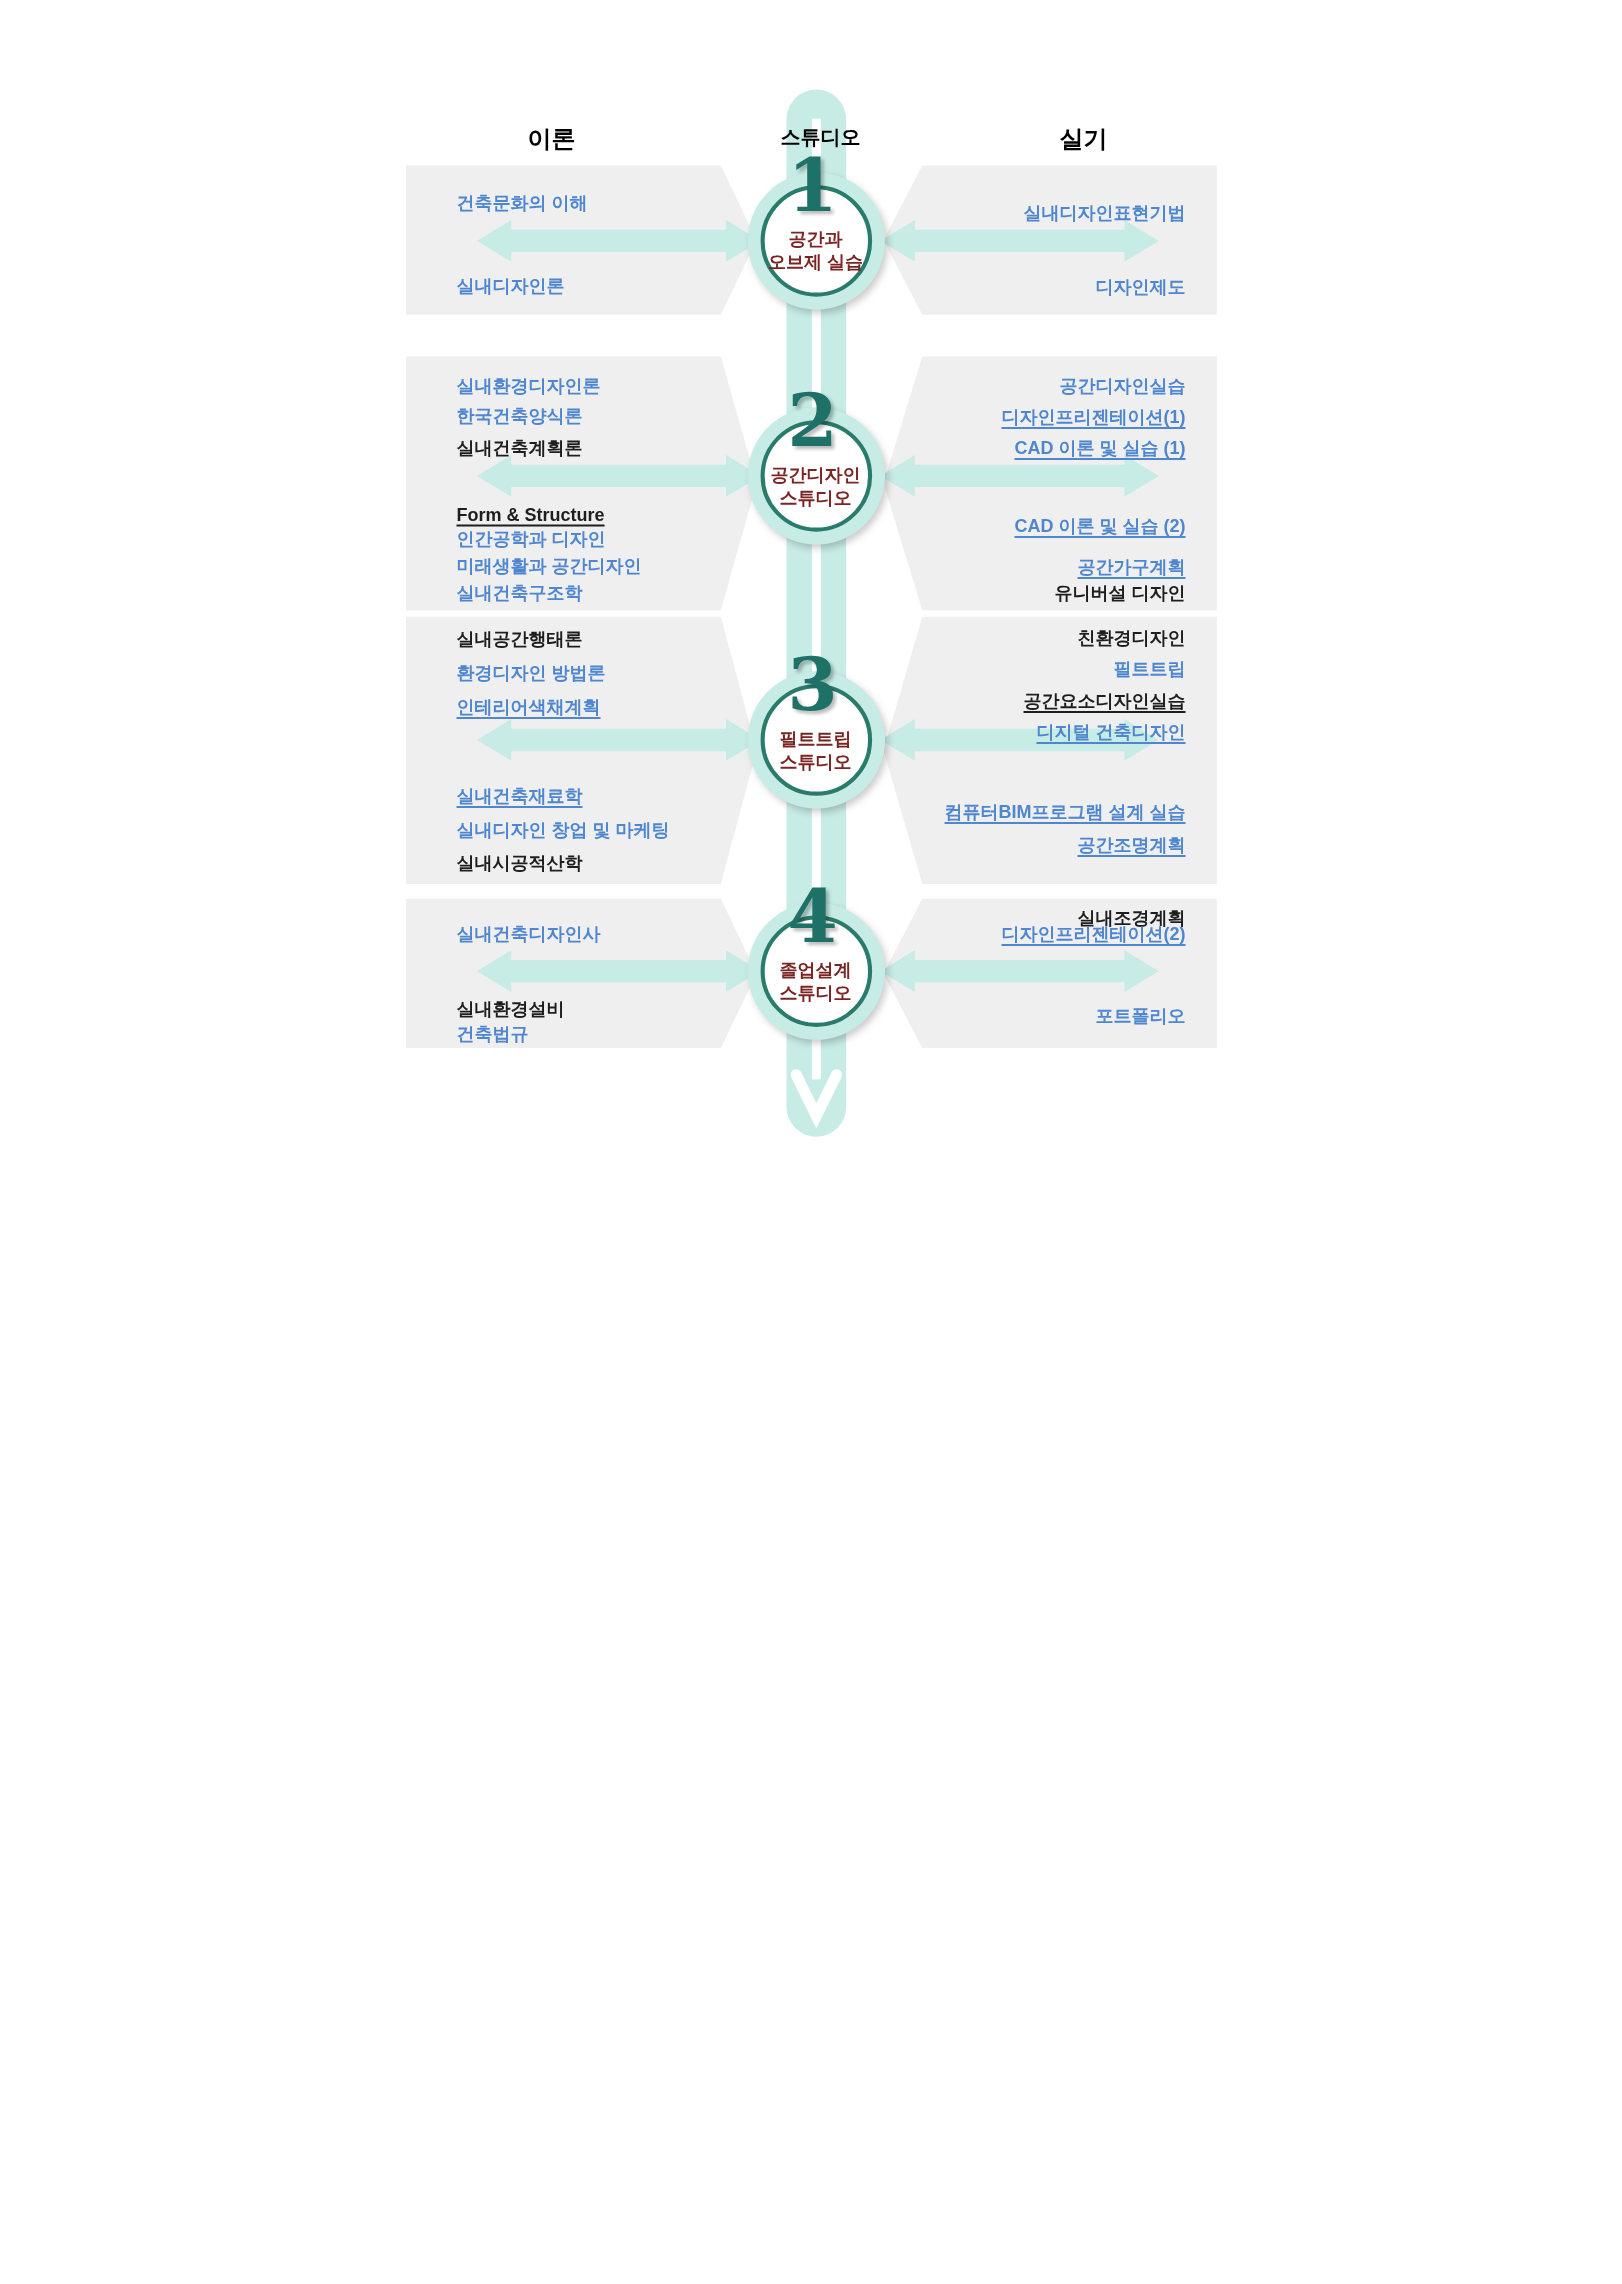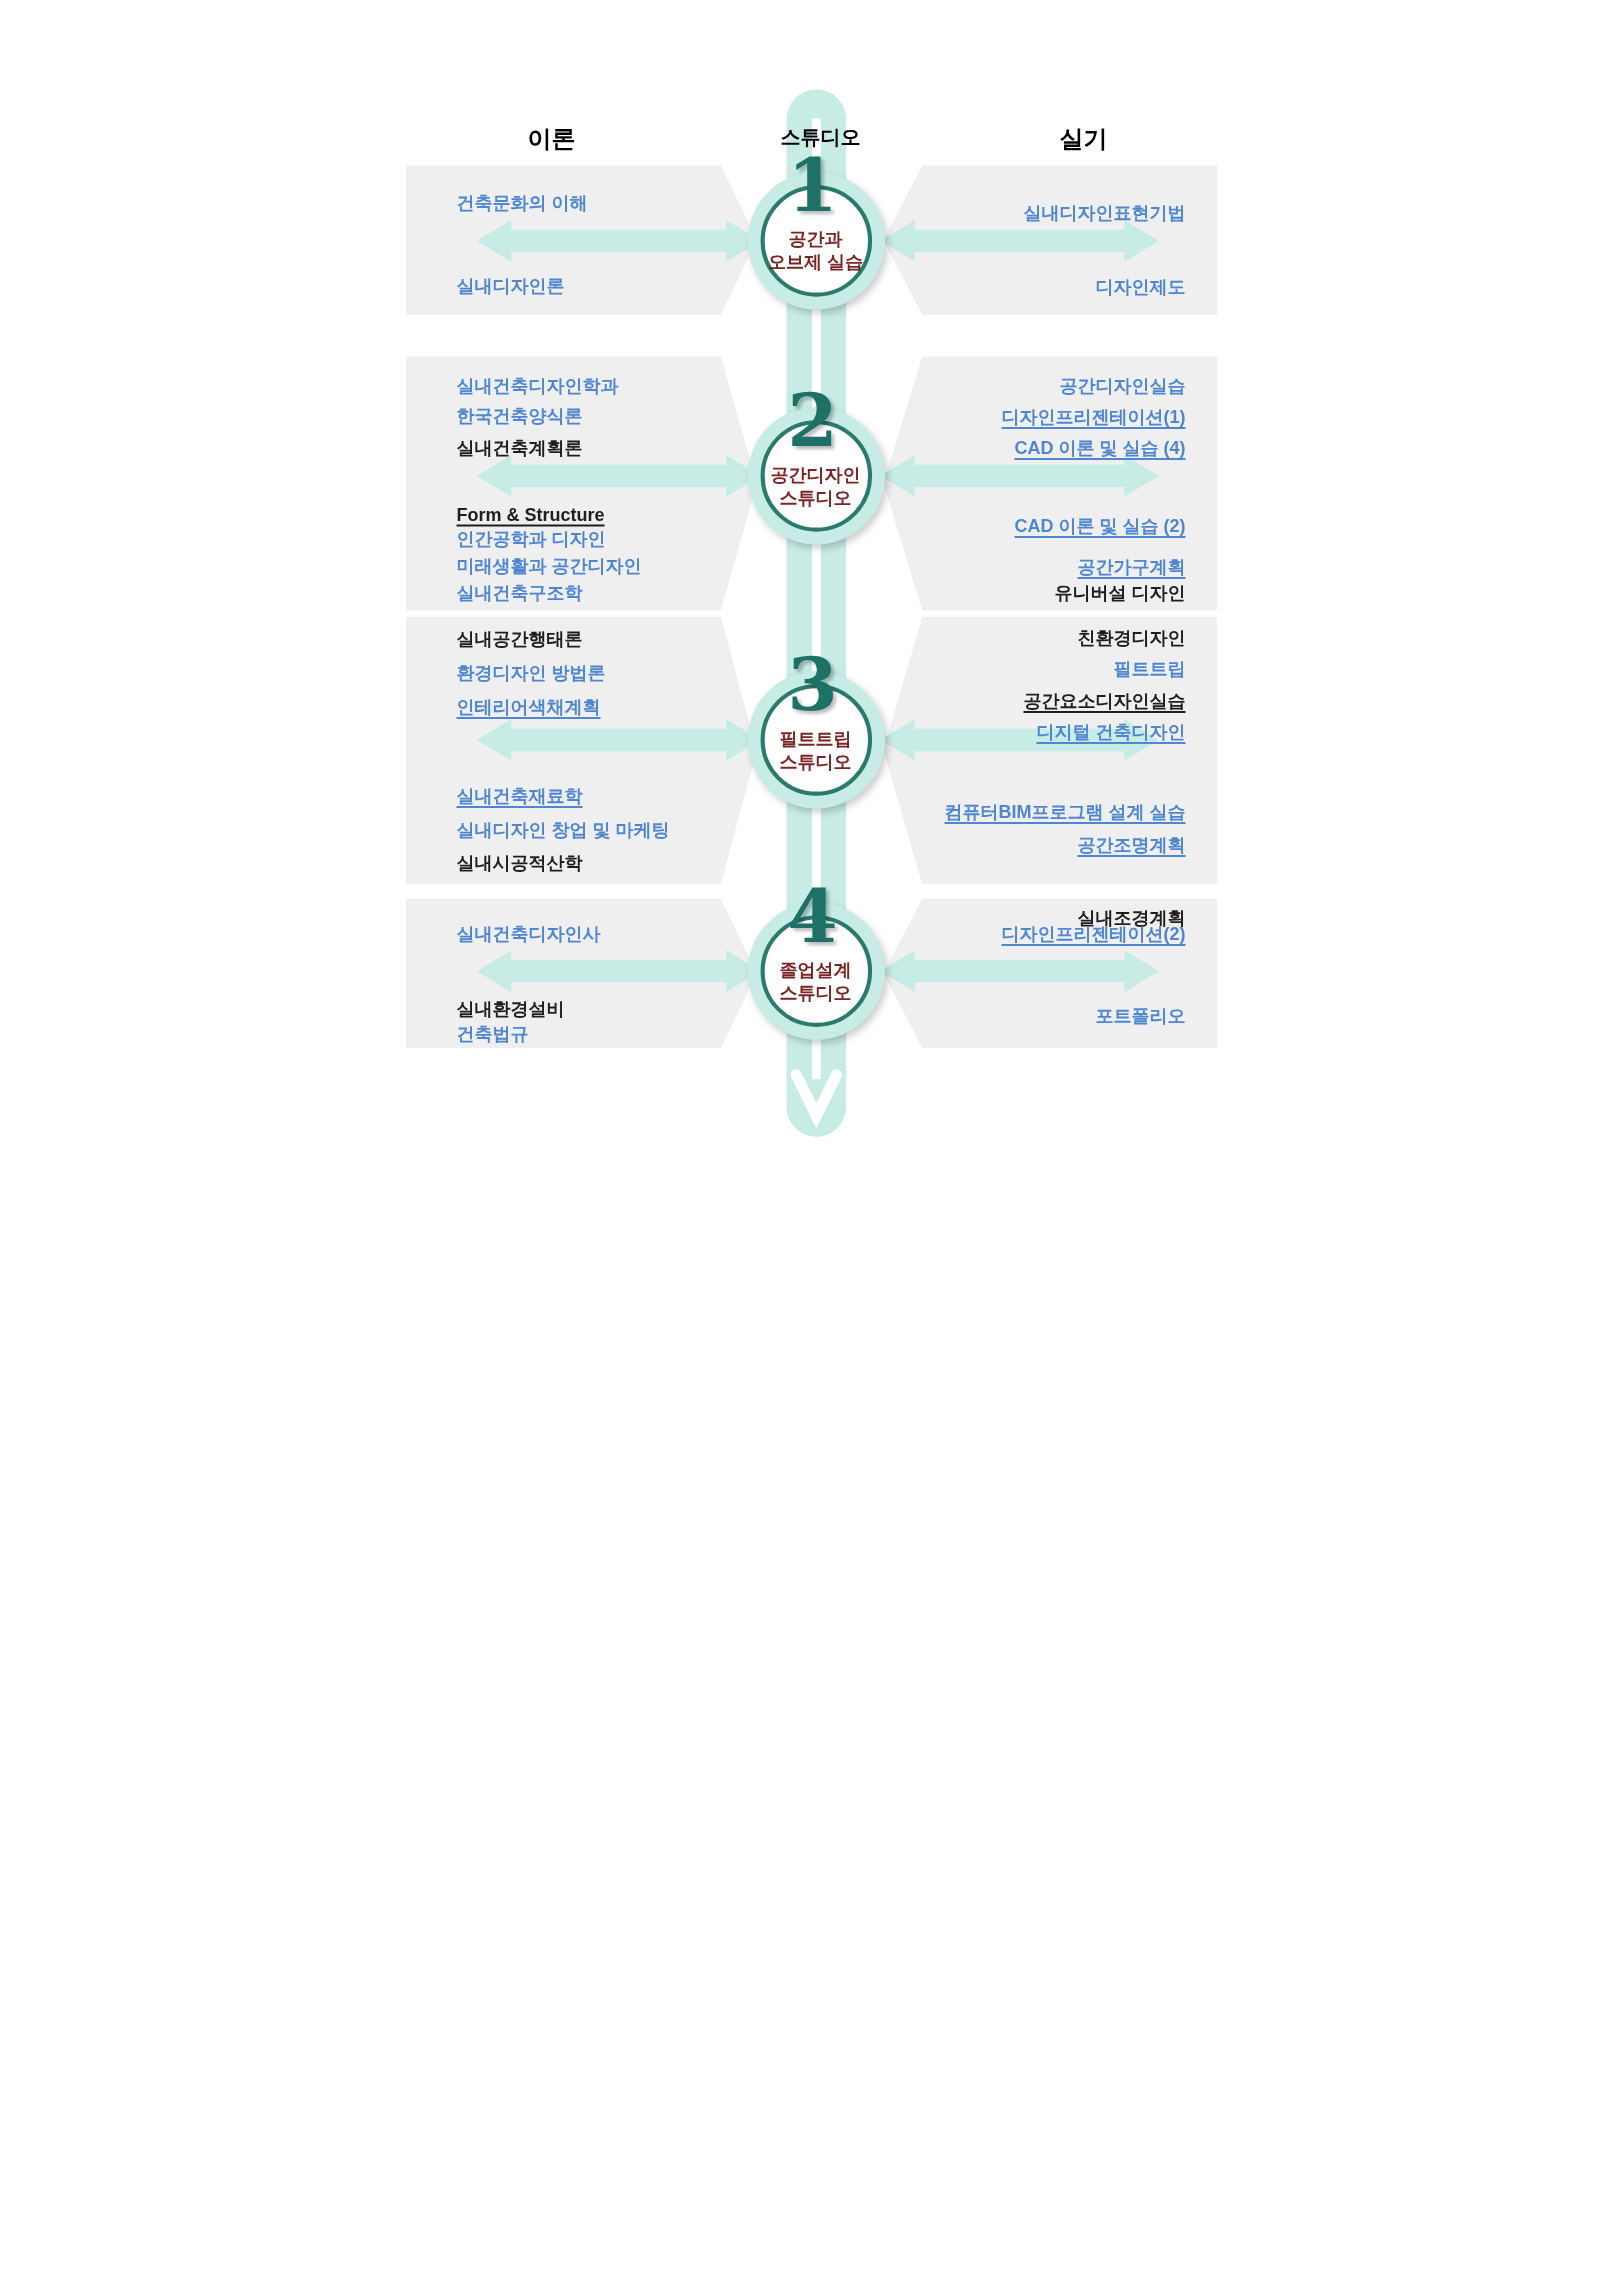--- a/index.html
+++ b/index.html
@@ -66,30 +66,30 @@
       </div>
       <div class="course left" style="top: 203px; color: rgb(78, 134, 207);">건축문화의 이해</div>
       <div class="course left" style="top: 286px; color: rgb(78, 134, 207);">실내디자인론</div>
       <div class="course right" style="top: 203px; color: rgb(78, 134, 207); margin-top: 10px;">실내디자인표현기법</div>
       <div class="course right" style="top: 287px; color: rgb(78, 134, 207);">디자인제도</div>
       <div class="num" style="left: 407px; top: 449px; color: rgb(29, 113, 102);">2</div>
       <div class="circle-label" style="left: 410px; top: 487px; color: rgb(122, 36, 35);">
         <div>공간디자인</div>
         <div>스튜디오</div>
       </div>
-      <div class="course left" style="top: 386px; color: rgb(78, 134, 207);">실내건축디자인학과</div>
+      <div class="course left" style="top: 386px; color: rgb(78, 134, 207);">실내환경디자인론</div>
       <div class="course left" style="top: 416px; color: rgb(78, 134, 207);">한국건축양식론</div>
       <div class="course left" style="top: 448px; color: rgb(30, 30, 30);">실내건축계획론</div>
       <div class="course left u" style="top: 515px; color: rgb(30, 30, 30);">Form &amp; Structure</div>
       <div class="course left" style="top: 539px; color: rgb(78, 134, 207);">인간공학과 디자인</div>
       <div class="course left" style="top: 566px; color: rgb(78, 134, 207);">미래생활과 공간디자인</div>
       <div class="course left" style="top: 593px; color: rgb(78, 134, 207);">실내건축구조학</div>
       <div class="course right" style="top: 386px; color: rgb(78, 134, 207);">공간디자인실습</div>
       <div class="course right u" style="top: 417px; color: rgb(78, 134, 207);">디자인프리젠테이션(1)</div>
-      <div class="course right u" style="top: 448px; color: rgb(78, 134, 207);">CAD 이론 및 실습 (4)</div>
+      <div class="course right u" style="top: 448px; color: rgb(78, 134, 207);">CAD 이론 및 실습 (1)</div>
       <div class="course right u" style="top: 526px; color: rgb(78, 134, 207);">CAD 이론 및 실습 (2)</div>
       <div class="course right u" style="top: 567px; color: rgb(78, 134, 207);">공간가구계획</div>
       <div class="course right" style="top: 593px; color: rgb(30, 30, 30);">유니버설 디자인</div>
       <div class="num" style="left: 407px; top: 713px; color: rgb(29, 113, 102);">3</div>
       <div class="circle-label" style="left: 410px; top: 751px; color: rgb(122, 36, 35);">
         <div>필트트립</div>
         <div>스튜디오</div>
       </div>
       <div class="course left" style="top: 639px; color: rgb(30, 30, 30);">실내공간행태론</div>
       <div class="course left" style="top: 673px; color: rgb(78, 134, 207);">환경디자인 방법론</div>

